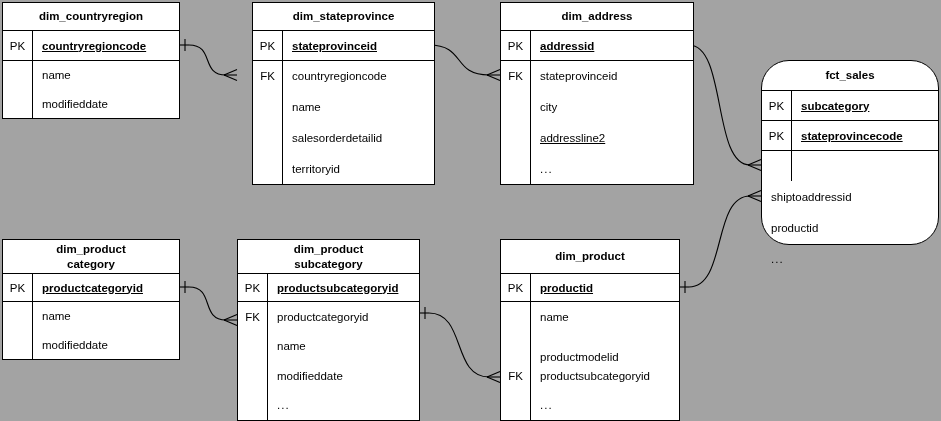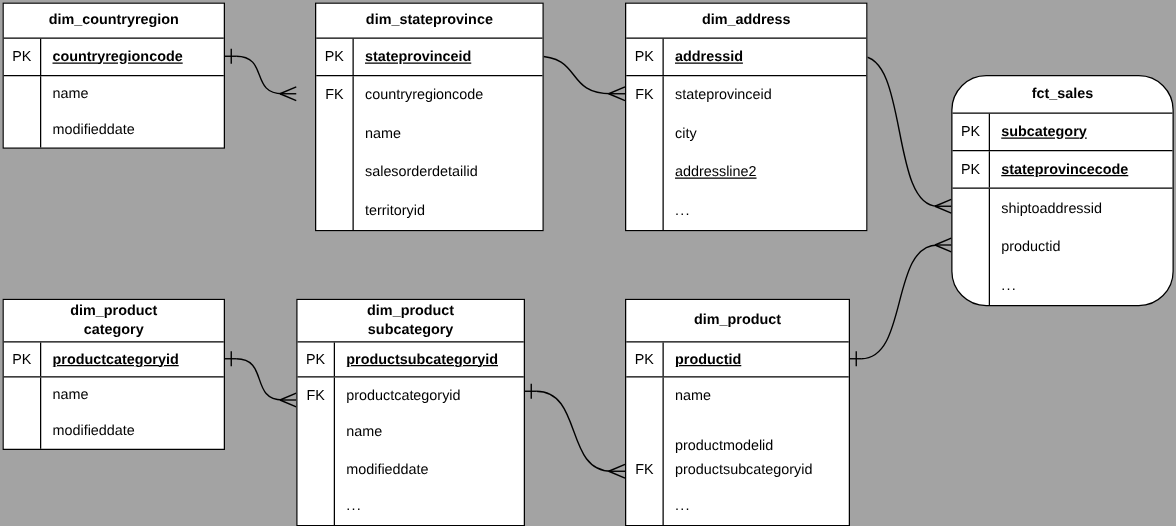--- a/index.html
+++ b/index.html
@@ -235,21 +235,21 @@
     <div class="entity" style="left: 761px; top: 60px; width: 178px; border-radius: 28px;">
       <div class="ent-title" style="height: 30px;">fct_sales</div>
       <div class="key-row" style="height: 30px;">
         <div class="keycol">PK</div>
         <div class="fieldcol pk">subcategory</div>
       </div>
       <div class="key-row" style="height: 30px;">
         <div class="keycol">PK</div>
         <div class="fieldcol pk">stateprovincecode</div>
       </div>
-      <div class="body-block" style="height: 93px;">
+      <div class="body-block" style="height: 93px; flex-direction: column;">
         <div class="body-keycol"></div>
         <div class="body-fields">
           <div class="attr" style="top: 15.5px;">shiptoaddressid</div>
           <div class="attr" style="top: 46.5px;">productid</div>
           <div class="attr ellipsis" style="top: 77.5px;">...</div>
         </div>
       </div>
     </div>
     <div class="entity" style="left: 2px; top: 239px; width: 178px;">
       <div class="ent-title" style="height: 34px;">dim_product

